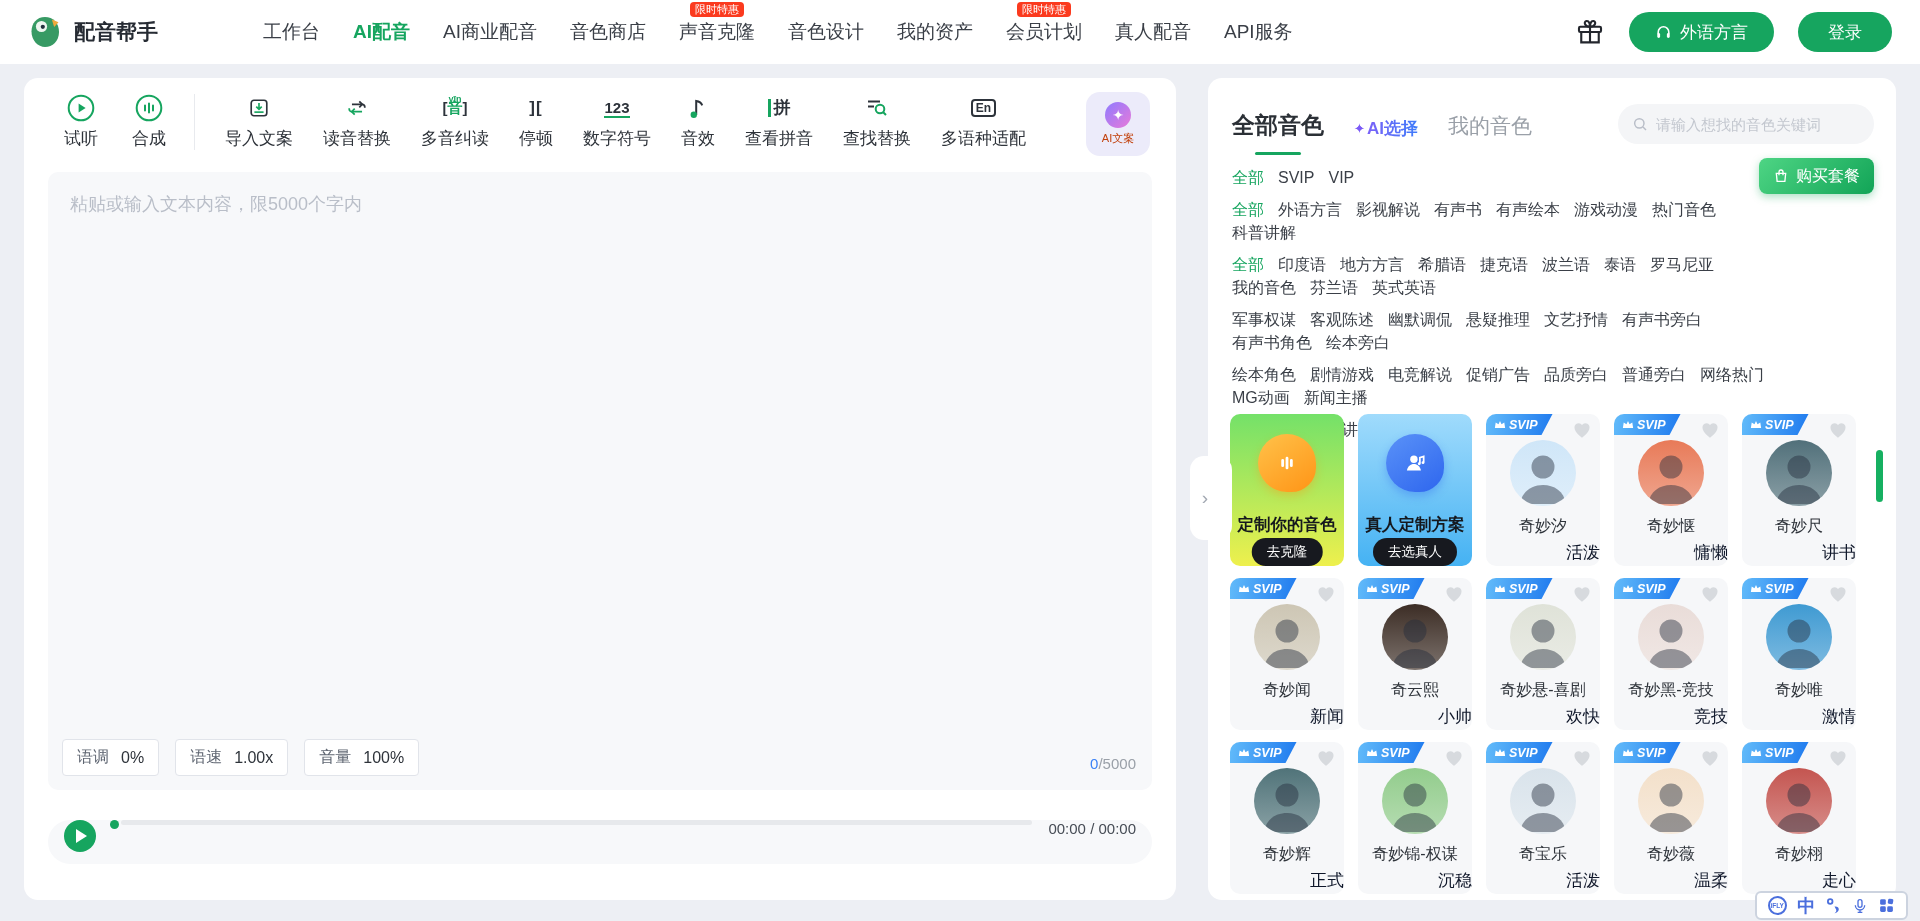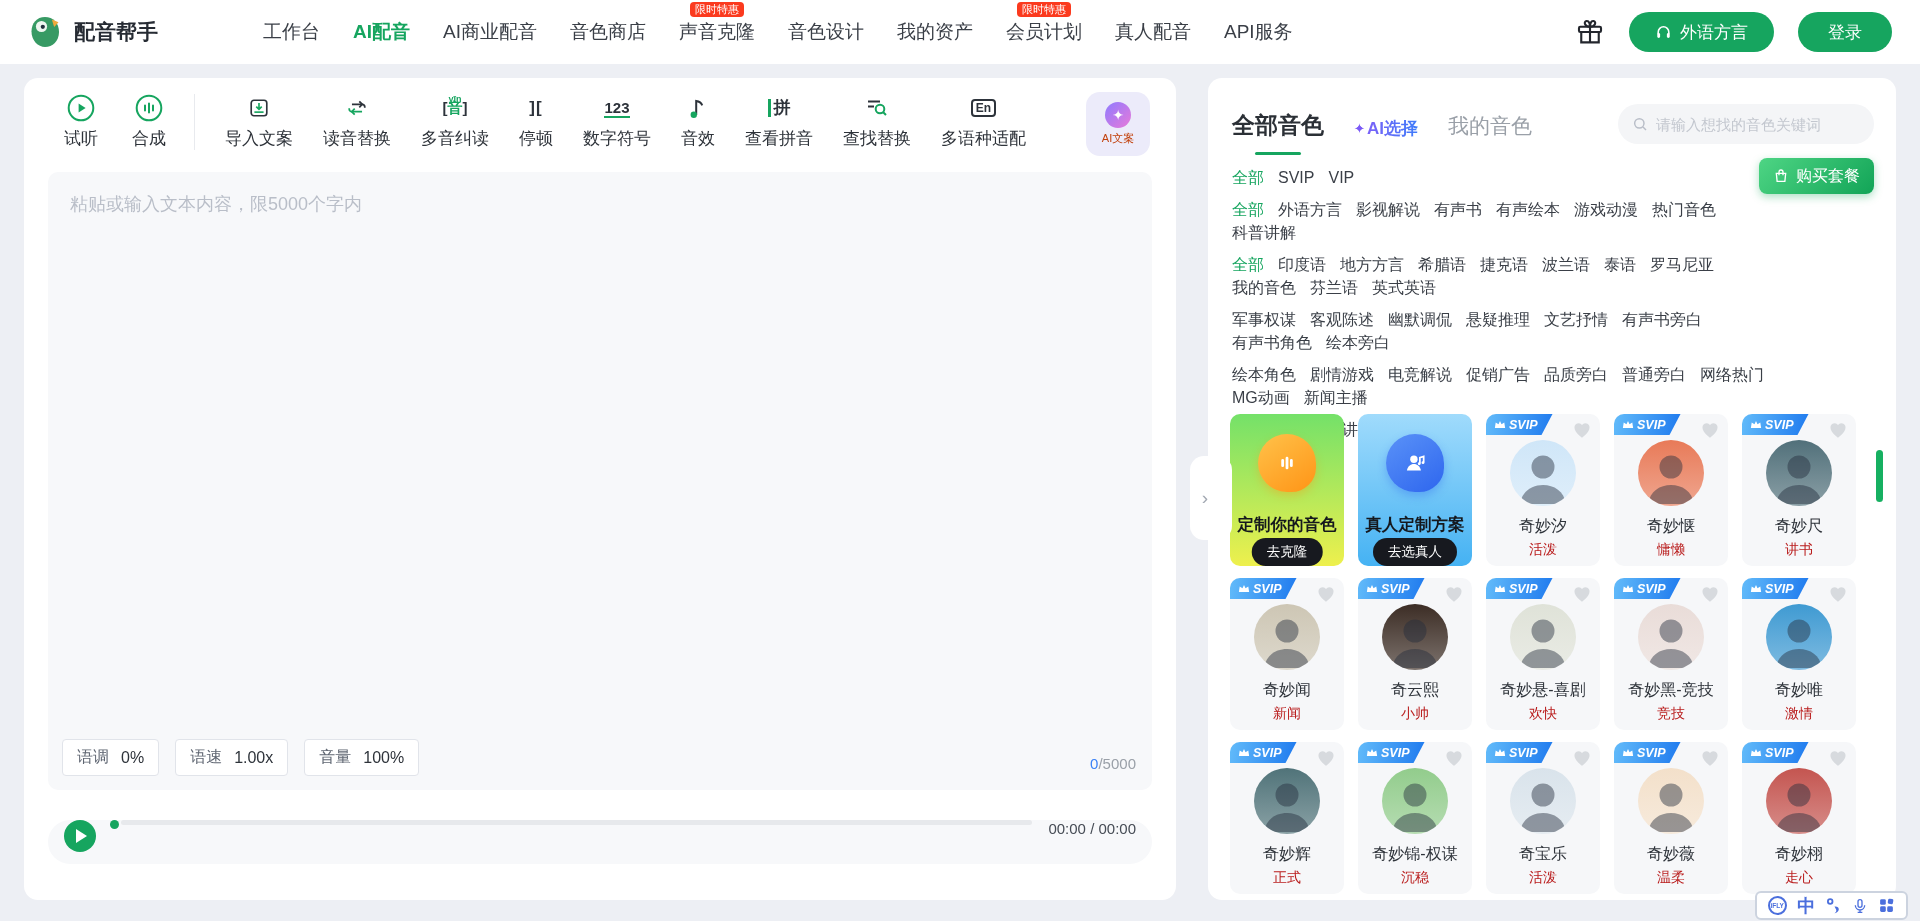--- a/index.html
+++ b/index.html
@@ -70,21 +70,21 @@
   .f-item{margin-right:14px;display:inline-block;cursor:pointer;white-space:nowrap}
   .f-item.active{color:#16a55f}
 
   .cards{position:absolute;left:22px;top:336px;width:646px;display:grid;grid-template-columns:repeat(5,114px);gap:12px 14px}
   .card{width:114px;height:152px;border-radius:10px;background:#f6f7f9;position:relative;overflow:hidden;cursor:pointer}
   .svip{position:absolute;top:0;left:0;height:21px;padding:0 15px 0 8px;background:linear-gradient(100deg,#62bbfa,#1e79ee);clip-path:polygon(0 0,100% 0,calc(100% - 11px) 100%,0 100%);display:flex;align-items:center;gap:3px;color:#fff;font-style:italic;font-weight:bold;font-size:12.5px}
   .heart{position:absolute;top:7px;right:8px;cursor:pointer;line-height:0}
   .avatar{position:absolute;top:26px;left:50%;transform:translateX(-50%);width:66px;height:66px;border-radius:50%;overflow:hidden}
   .avatar svg{position:absolute;bottom:-2px;left:0}
   .v-name{position:absolute;top:102px;width:100%;text-align:center;font-size:16px;color:#2e333a;white-space:nowrap}
-  .v-tag{position:absolute;top:127px;width:100%;text-align:center;font-size:14px;color:#b91c1c}
+  .v-tag{position:absolute;top:127px;width:100%;text-align:right;font-size:17px;color:#0f172a}
   .promo-clone{background:linear-gradient(180deg,#74e169,#eef04d)}
   .promo-human{background:linear-gradient(180deg,#a0dbfc,#45b2f3)}
   .promo-ic{position:absolute;top:20px;left:50%;transform:translateX(-50%);width:58px;height:58px;border-radius:50% 50% 42% 50%;display:flex;align-items:center;justify-content:center}
   .promo-ic.orange{background:linear-gradient(145deg,#ffc24a,#ff9416);box-shadow:0 4px 8px rgba(255,150,20,.35)}
   .promo-ic.blue{background:linear-gradient(145deg,#5a92f8,#2e66ee);box-shadow:0 4px 8px rgba(46,102,238,.35)}
   .promo-title{position:absolute;top:100px;width:100%;text-align:center;font-weight:bold;font-size:16.5px;color:#15181d;white-space:nowrap}
   .promo-btn{position:absolute;top:124px;left:50%;transform:translateX(-50%);background:#17191f;color:#fff;font-size:13.5px;padding:5px 15px;border-radius:14px;border:none;white-space:nowrap;cursor:pointer}
 
   .scroll-thumb{position:absolute;right:13px;top:372px;width:7px;height:52px;background:#16b061;border-radius:4px;cursor:pointer}
   .collapse{position:absolute;left:1190px;top:456px;width:42px;height:84px;background:#fff;border-radius:14px;display:flex;align-items:center;justify-content:center;color:#a2a8b2;font-size:19px;z-index:5;cursor:pointer;padding-right:12px}

